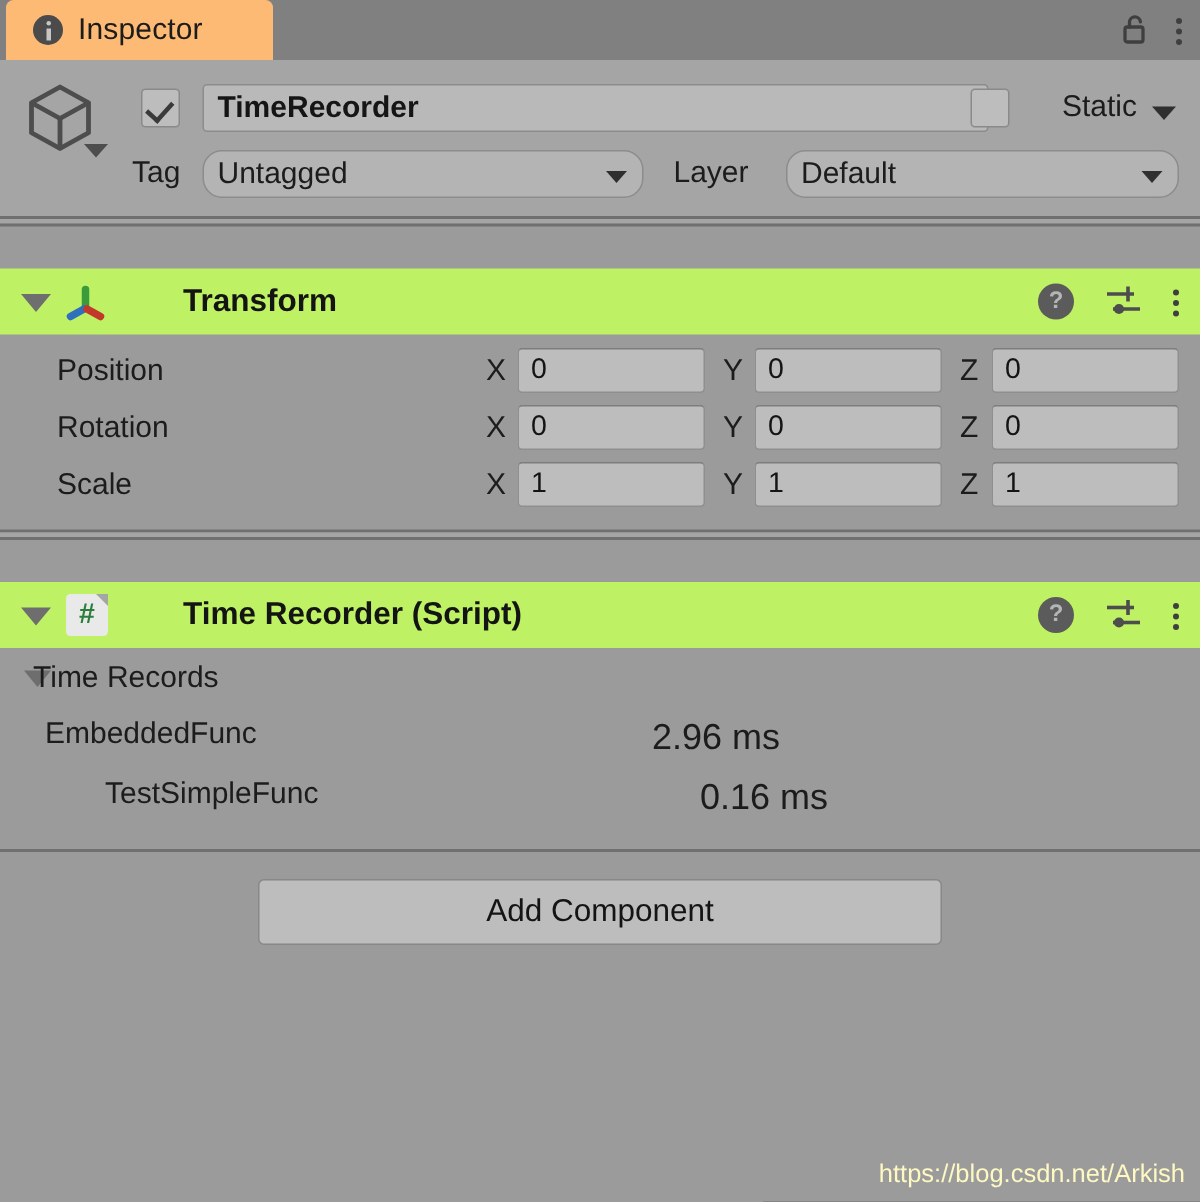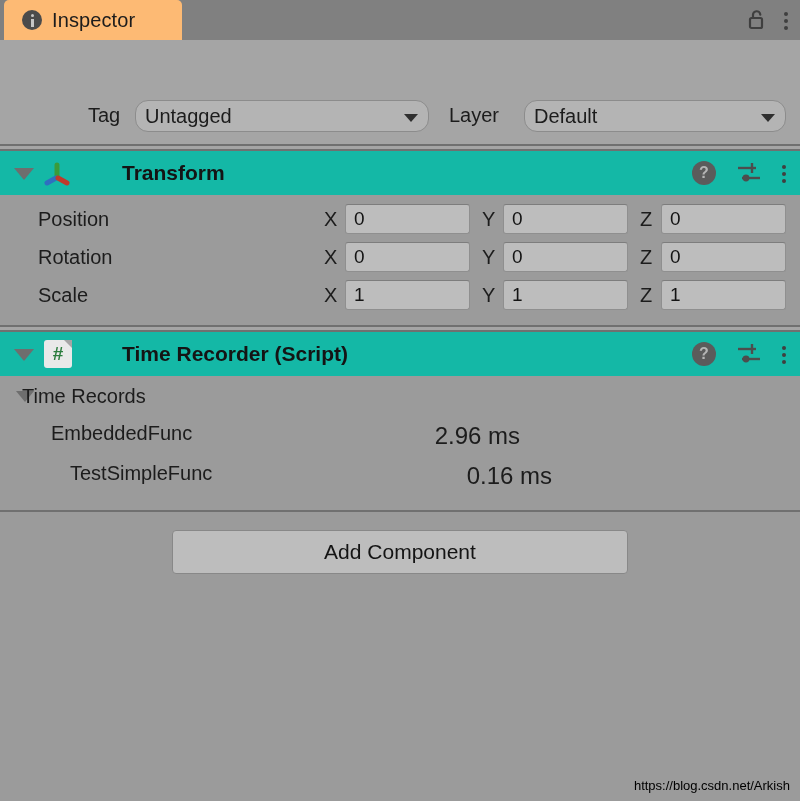--- a/index.html
+++ b/index.html
@@ -207,21 +207,22 @@
     width: 0; height: 0;
     border-left: 7px solid transparent;
     border-right: 7px solid transparent;
     border-top: 8px solid #2f2f2f;
   }
 
   
   .comp-header {
     position: relative;
     height: 44px;
-    background: #14b8a6;
+    background: #bef264;
+    margin-top: 28px;
   }
   .foldout {
     position: absolute;
     left: 14px; top: 17px;
     width: 0; height: 0;
     border-left: 10px solid transparent;
     border-right: 10px solid transparent;
     border-top: 12px solid #6e6e6e;
   }
   .comp-title {
@@ -385,22 +386,22 @@
     align-items: center;
     justify-content: center;
     font-size: 21px;
     color: #141414;
     cursor: pointer;
   }
 
   .watermark {
     position: absolute;
     right: 10px; bottom: 8px;
-    font-size: 13px;
-    color: #000000;
+    font-size: 17px;
+    color: #fef9c3;
   }
 </style>
 </head>
 <body>
 
 <div id="app">
 
   <div class="tabbar">
     <div class="tab">
       <span class="info-icon"></span>
@@ -417,20 +418,38 @@
         <i></i>
           <i></i>
           <i></i>
       </span>
     </div>
   </div>
 
   <div class="panel">
 
     <div class="go-header">
+      <div class="go-row1">
+        <span class="cube-icon">
+          <svg width="52" height="52" viewBox="0 0 52 52">
+            <path d="M26 6 L45 16.5 L45 36.5 L26 47 L7 36.5 L7 16.5 Z" fill="none" stroke="#4d4d4d" stroke-width="3.2" stroke-linejoin="round"></path>
+            <path d="M7 16.5 L26 27 L45 16.5" fill="none" stroke="#4d4d4d" stroke-width="3.2" stroke-linejoin="round"></path>
+            <path d="M26 27 L26 47" fill="none" stroke="#4d4d4d" stroke-width="3.2"></path>
+          </svg>
+        </span>
+        <span class="cube-caret"></span>
+
+        <span class="chk checked" id="name-checkbox"></span>
+
+        <div class="name-field">TimeRecorder</div>
+
+        <span class="chk" id="static-checkbox"></span>
+        <span class="static-label">Static</span>
+        <span class="static-caret"></span>
+      </div>
 
       <div class="go-row2">
         <span class="fld-label" style="left:88px; top:6px;">Tag</span>
         <div class="dropdown" style="left:135px; top:2px; width:294px;">
           <span>Untagged</span>
           <span class="dd-caret"></span>
         </div>
 
         <span class="fld-label" style="left:449px; top:6px;">Layer</span>
         <div class="dropdown" style="left:524px; top:2px; width:262px;">
@@ -536,21 +555,21 @@
       </div>
     </div>
 
     <div class="script-body">
       <div class="records-head">
         <span class="records-foldout"></span>
         <span class="records-title">Time Records</span>
       </div>
 
       <div class="rec-row">
-        <span class="rec-name" style="left:51px;text-align:right;">EmbeddedFunc</span>
+        <span class="rec-name" style="left:30px;text-align:right;">EmbeddedFunc</span>
         <span class="rec-val" style="left:380px;">2.96 ms</span>
       </div>
       <div class="rec-row">
         <span class="rec-name" style="left:70px;">TestSimpleFunc</span>
         <span class="rec-val" style="left:412px;">0.16 ms</span>
       </div>
     </div>
 
     <div class="sec-divider"></div>
 

